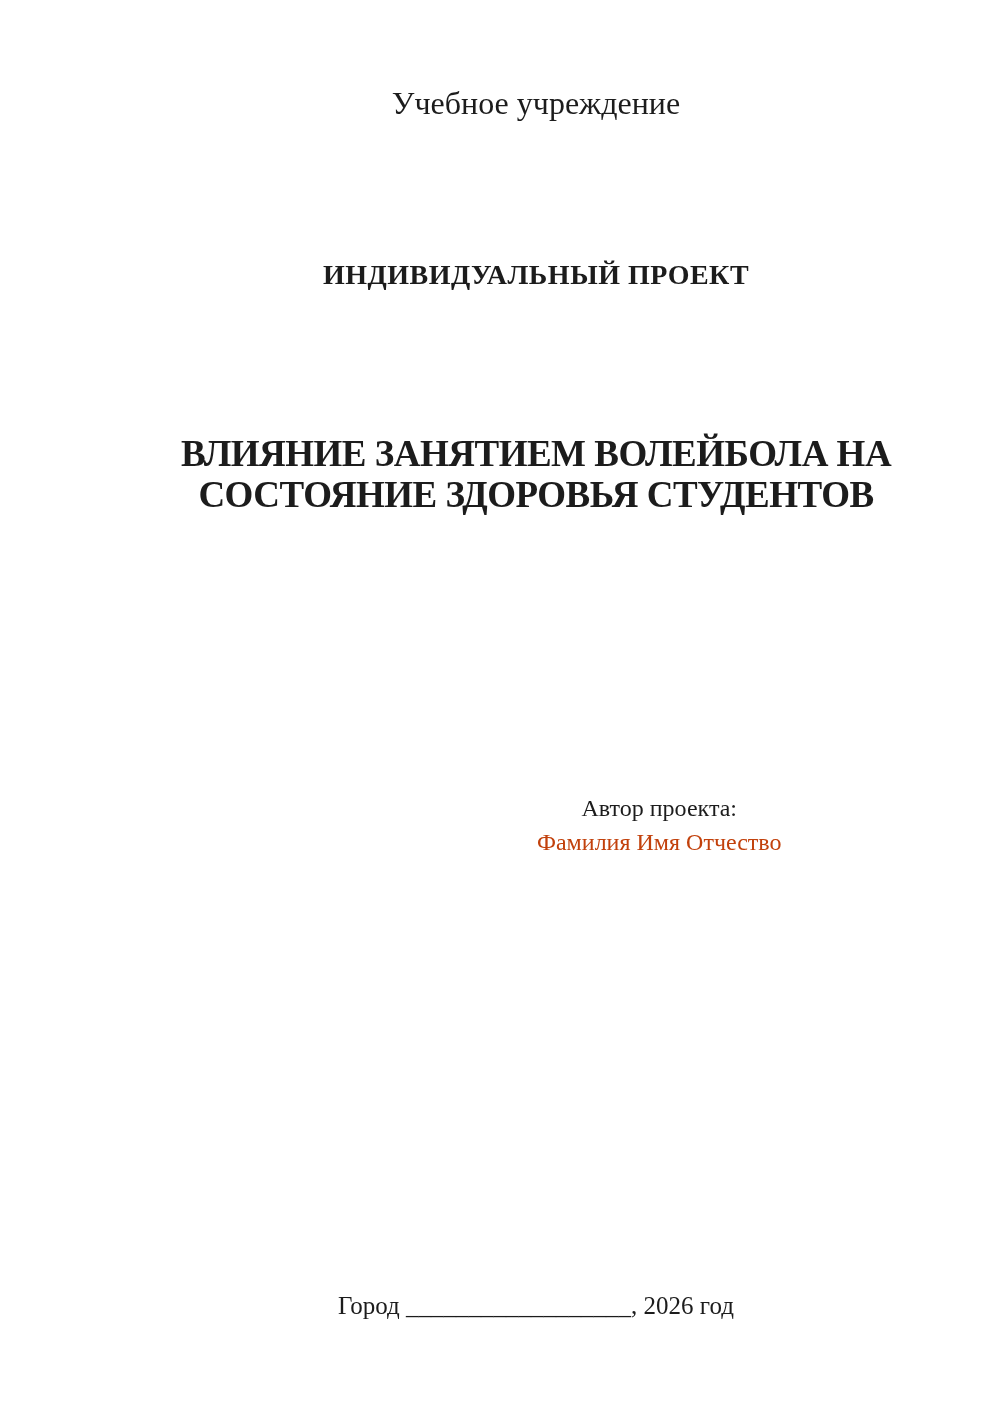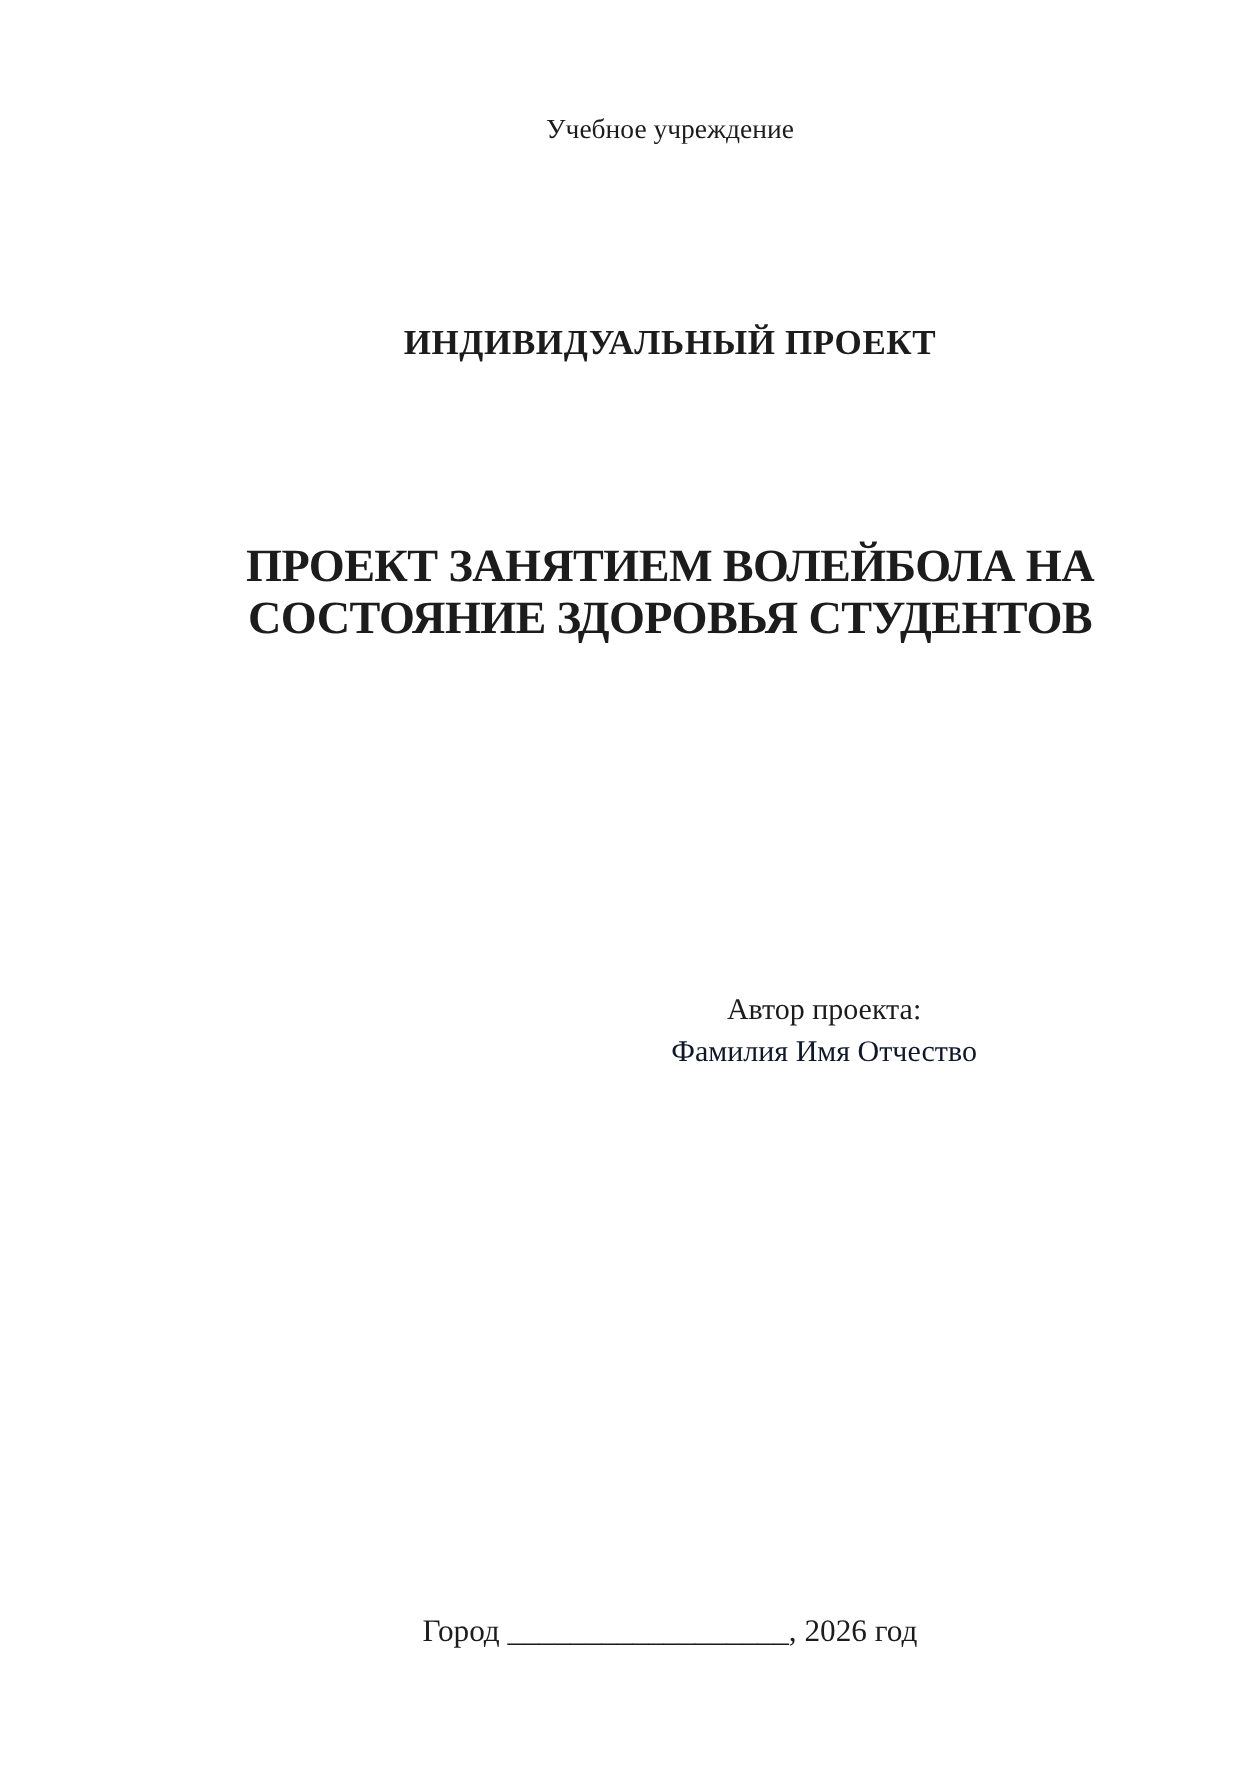--- a/index.html
+++ b/index.html
@@ -19,21 +19,21 @@
   }
   
   .centered-band {
     position: absolute;
     left: 143px;
     right: 71px;
     text-align: center;
   }
   .institution {
     top: 89px;
-    font-size: 22px;
+    font-size: 32px;
     line-height: 28px;
   }
   .project-type {
     top: 261px;
     font-size: 28px;
     line-height: 28px;
     font-weight: bold;
     letter-spacing: 0.5px;
   }
   .main-title {
@@ -46,39 +46,39 @@
   .credits-block {
     position: absolute;
     left: 537px;
     font-size: 24px;
     line-height: 34px;
     text-align: left;
   }
   .author-block { top: 791px; }
   .supervisor-block { top: 897px; }
   .credits-label { color: #1c1c1c; text-align: center; }
-  .muted { color: #0f172a; }
+  .muted { color: #c2410c; }
   .footer-line {
     top: 1292px;
     font-size: 25px;
     line-height: 28px;
     text-align: center;
   }
 </style>
 </head>
 <body>
 
 <div class="page">
 
   <div class="centered-band institution">Учебное учреждение</div>
 
   <div class="centered-band project-type">ИНДИВИДУАЛЬНЫЙ ПРОЕКТ</div>
 
   <div class="centered-band main-title">
-    <div>ПРОЕКТ ЗАНЯТИЕМ ВОЛЕЙБОЛА НА</div>
+    <div>ВЛИЯНИЕ ЗАНЯТИЕМ ВОЛЕЙБОЛА НА</div>
     <div>СОСТОЯНИЕ ЗДОРОВЬЯ СТУДЕНТОВ</div>
   </div>
 
   <div class="credits-block author-block">
     <div class="credits-label">Автор проекта:</div>
     <div class="muted">Фамилия Имя Отчество</div>
   </div>
 
 
   <div class="centered-band footer-line">Город __________________, 2026 год</div>

